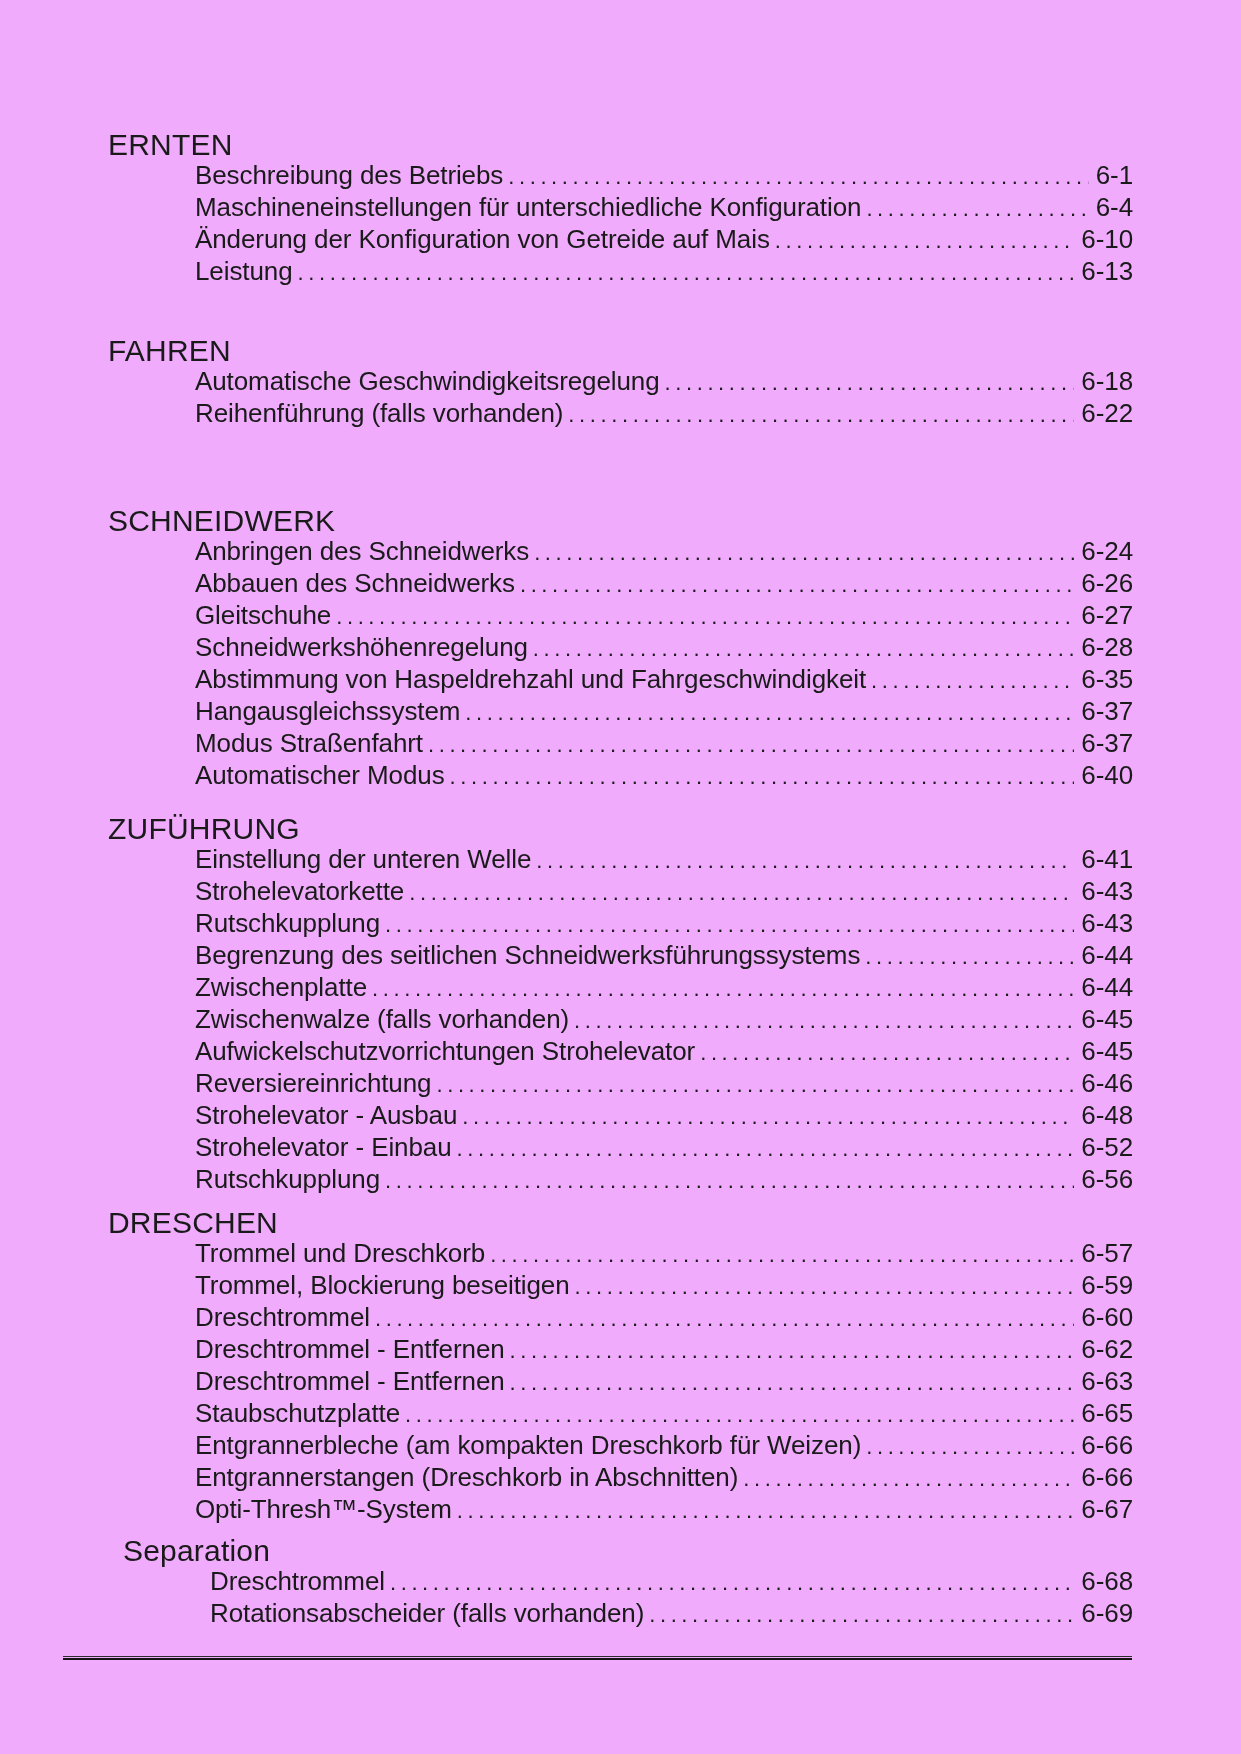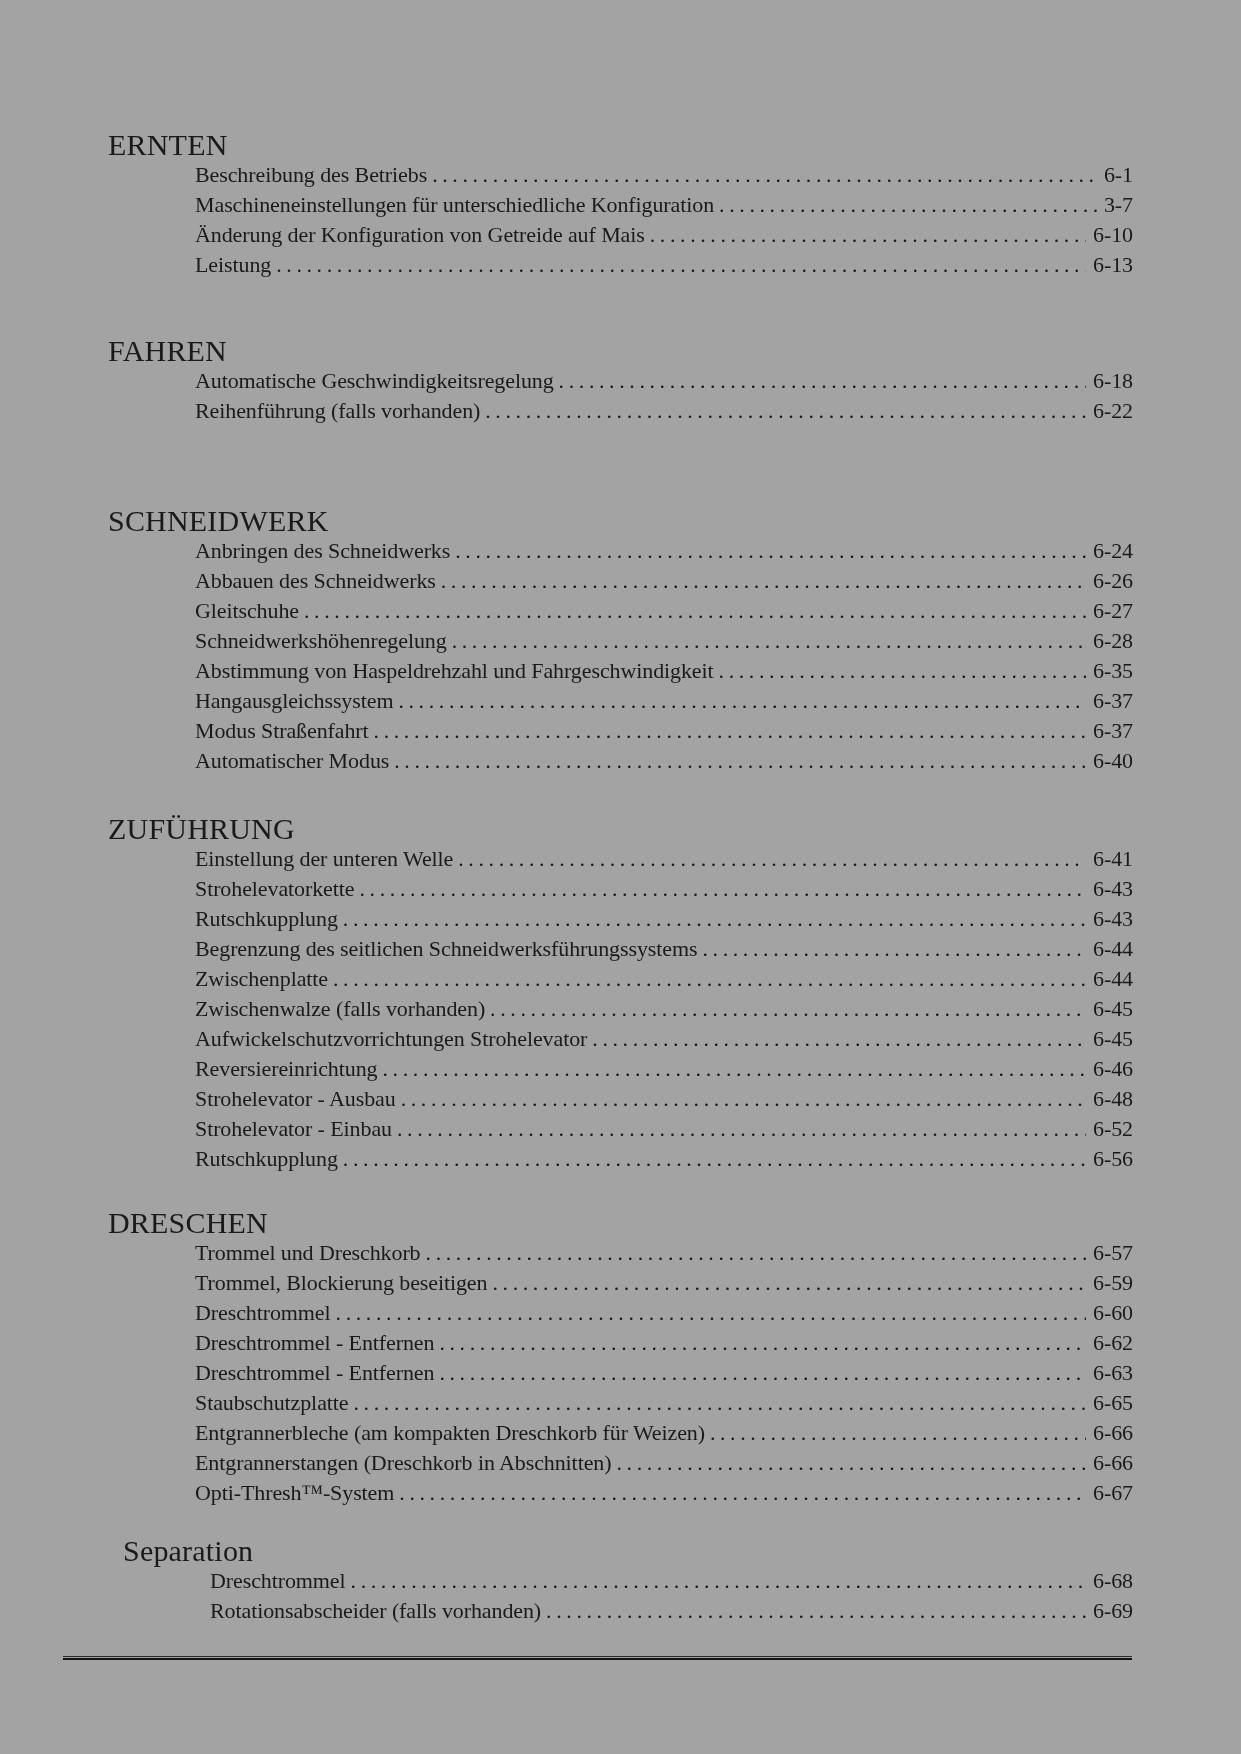--- a/index.html
+++ b/index.html
@@ -12,22 +12,21 @@
     height: 1754px;
     font-family: "Liberation Sans", sans-serif;
     color: #1a1a1a;
     position: relative;
     overflow: hidden;
   }
   .sheet {
     position: relative;
     width: 1241px;
     height: 1754px;
-    background: #a3a3a3;
-    font-family: Liberation Serif, serif;
+    background: #f0abfc;
   }
   .toc-section {
     position: absolute;
     left: 0;
     right: 0;
   }
   .section-title {
     margin: 0 0 0 108px;
     font-size: 30px;
     line-height: 30px;
@@ -35,21 +34,21 @@
     letter-spacing: 0.2px;
     white-space: nowrap;
   }
   .rows {
     margin-left: 195px;
     margin-right: 108px;
   }
   .toc-row {
     display: flex;
     align-items: baseline;
-    font-size: 22px;
+    font-size: 26px;
     line-height: 30px;
     letter-spacing: -0.1px;
   }
   .entry-label {
     white-space: nowrap;
     flex: 0 0 auto;
   }
   .dot-leader {
     flex: 1 1 auto;
     overflow: hidden;
@@ -89,21 +88,21 @@
     <div class="rows">
   <div class="toc-row">
     <span class="entry-label">Beschreibung des Betriebs</span>
     <span class="dot-leader"></span>
     <span class="page-number">6-1</span>
   </div>
 
   <div class="toc-row">
     <span class="entry-label">Maschineneinstellungen für unterschiedliche Konfiguration</span>
     <span class="dot-leader"></span>
-    <span class="page-number">3-7</span>
+    <span class="page-number">6-4</span>
   </div>
 
   <div class="toc-row">
     <span class="entry-label">Änderung der Konfiguration von Getreide auf Mais</span>
     <span class="dot-leader"></span>
     <span class="page-number">6-10</span>
   </div>
 
   <div class="toc-row">
     <span class="entry-label">Leistung</span>

